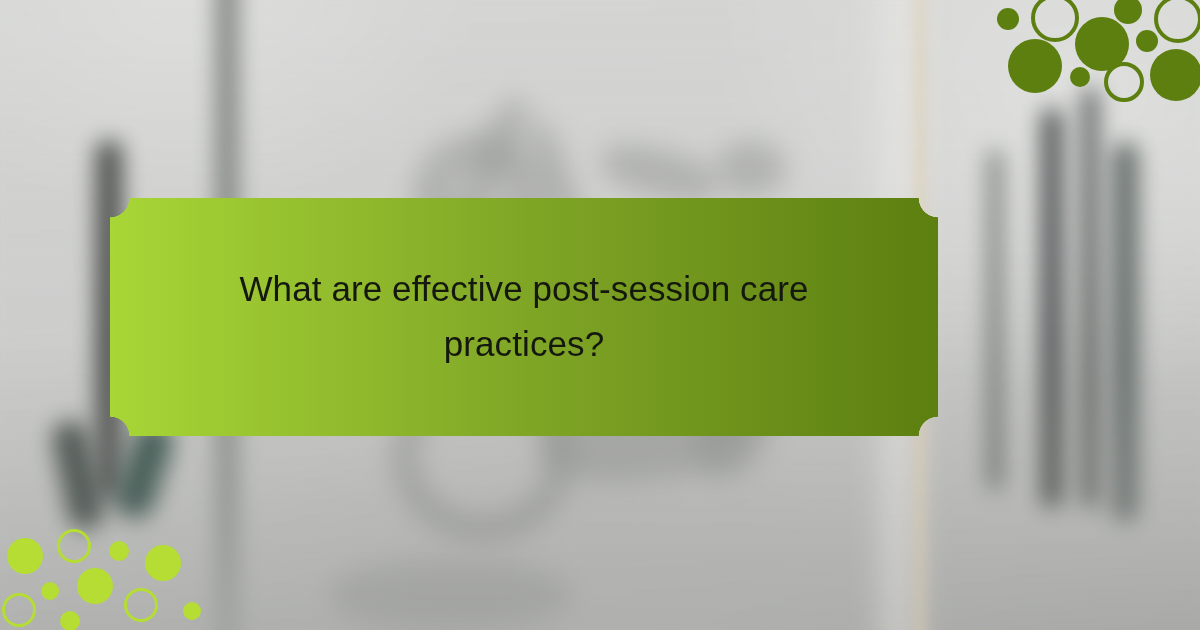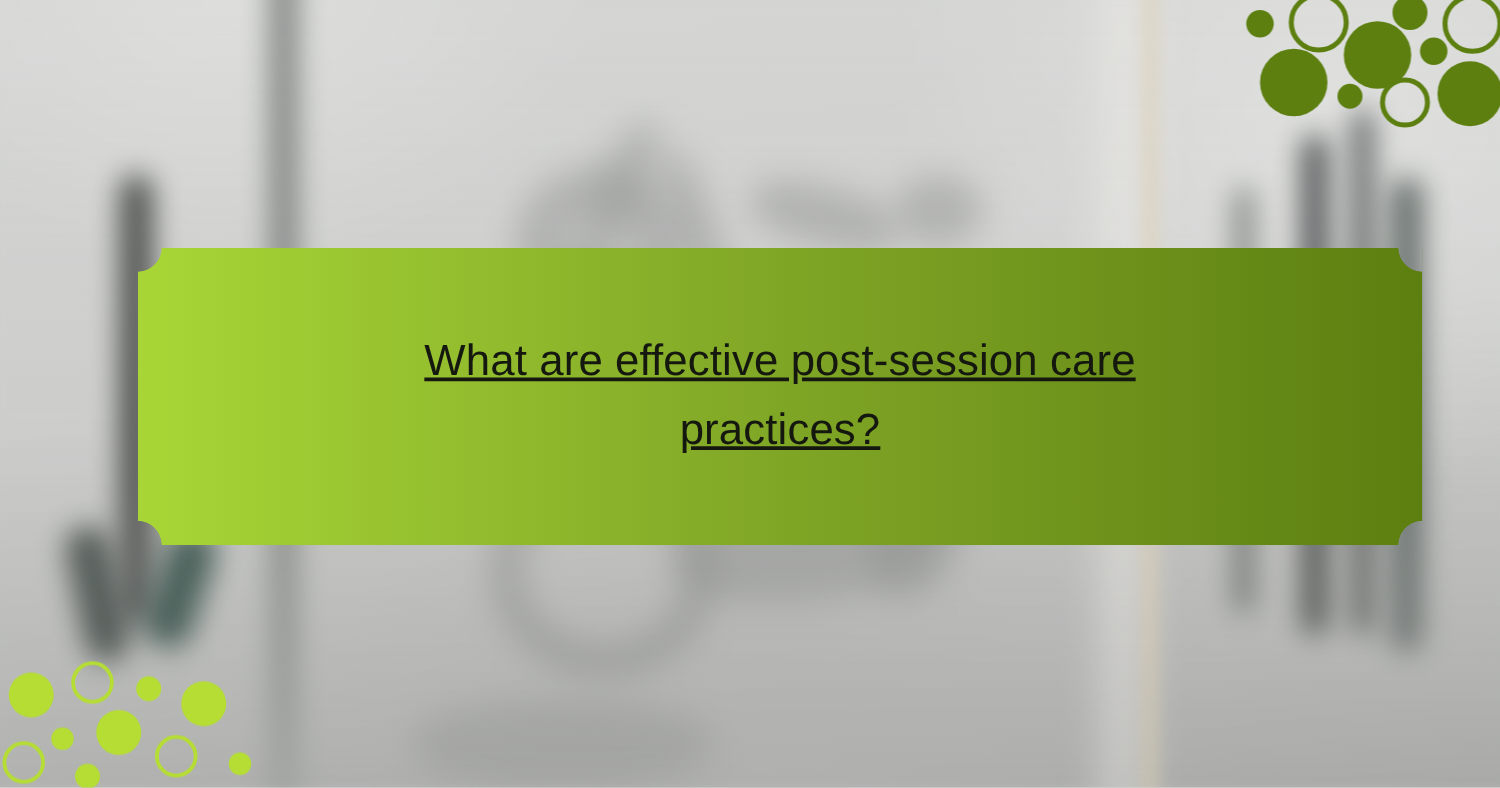--- a/index.html
+++ b/index.html
@@ -103,38 +103,37 @@
     position: absolute;
     border-radius: 50%;
     box-sizing: border-box;
   }
 
   
   .banner {
     position: absolute;
     left: 110px;
     top: 198px;
-    width: 1028px;
+    width: 828px;
     height: 238px;
     display: flex;
     align-items: center;
     justify-content: center;
     -webkit-mask-image:
       radial-gradient(circle 19px at 0 0,     transparent 0 19px, #000 19.6px),
       radial-gradient(circle 19px at 100% 0,  transparent 0 19px, #000 19.6px),
       radial-gradient(circle 19px at 0 100%,  transparent 0 19px, #000 19.6px),
       radial-gradient(circle 19px at 100% 100%, transparent 0 19px, #000 19.6px);
     -webkit-mask-composite: source-in;
     mask-image:
       radial-gradient(circle 19px at 0 0,     transparent 0 19px, #000 19.6px),
       radial-gradient(circle 19px at 100% 0,  transparent 0 19px, #000 19.6px),
       radial-gradient(circle 19px at 0 100%,  transparent 0 19px, #000 19.6px),
       radial-gradient(circle 19px at 100% 100%, transparent 0 19px, #000 19.6px);
     mask-composite: intersect;
-    text-decoration: underline;
   }
 
   .banner-title {
     margin: 0;
     width: 640px;
     text-align: center;
     font-size: 35px;
     line-height: 1.56;
     font-weight: 400;
     color: #15180f;

